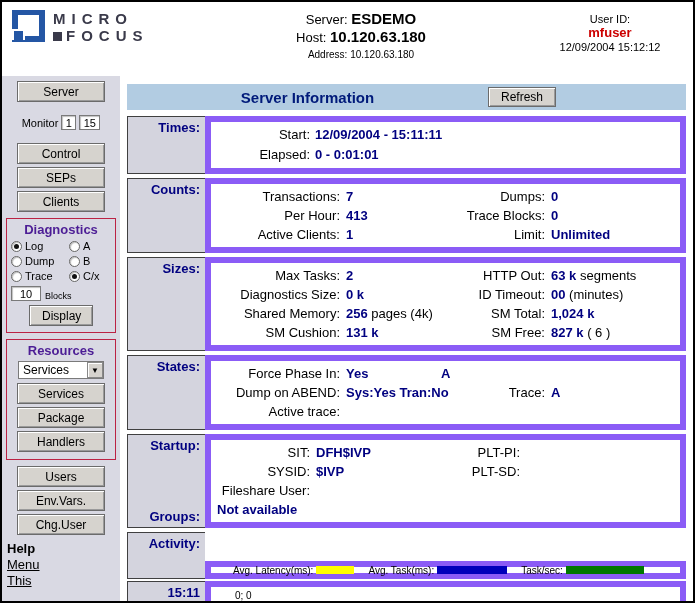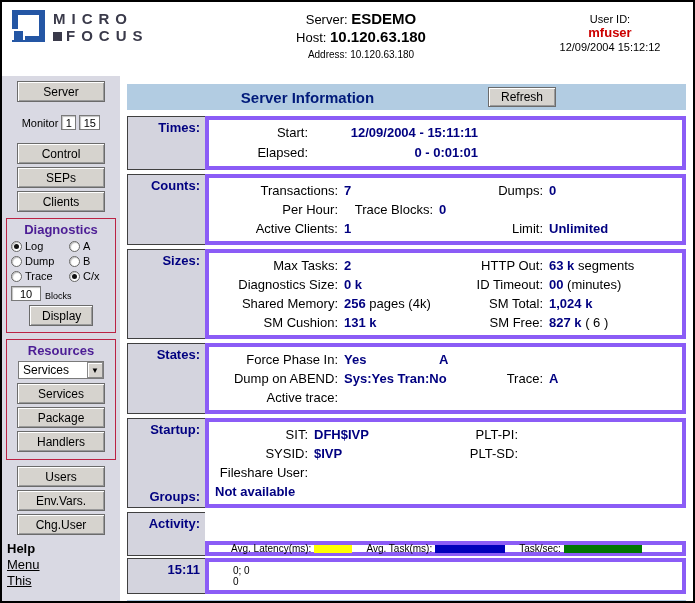--- a/index.html
+++ b/index.html
@@ -50,25 +50,25 @@
   
   .main { flex:1; padding:8px 7px 0 7px; overflow:hidden; }
   .bar { background:#b2cce2; height:26px; display:flex; align-items:center; margin-bottom:6px; }
   .bar-title { flex:1; text-align:center; font-weight:bold; font-size:15px; color:#001a7a; }
   .refresh-btn { width:68px; height:20px; margin-right:130px; }
 
   .section { display:flex; margin-bottom:4px; }
   .label-cell { flex:0 0 78px; background:#d4d4de; border:1px solid #404040; border-right:none;
                 text-align:right; padding:3px 5px 3px 2px; color:#000080; font-weight:bold; font-size:13px; }
   .label-col2 { display:flex; flex-direction:column; justify-content:space-between; }
-  .content-cell { flex:1; background:#fff; border:4px solid #8b5cf6; padding:3px 6px 3px 4px; }
+  .content-cell { flex:1; background:#fff; border:6px solid #8b5cf6; padding:3px 6px 3px 4px; }
 
   .trow { display:grid; grid-template-columns:100px 165px 1fr; line-height:20px; }
   .trow .lab { text-align:right; padding-right:5px; }
-  .trow .val { text-align:right; font-weight:bold; color:#000080; white-space:nowrap; }
+  .trow .val { text-align:left; font-weight:bold; color:#000080; white-space:nowrap; }
 
   .frow { display:grid; line-height:19px; }
   .g-counts { grid-template-columns:130px 95px 110px 1fr; }
   .g-startup { grid-template-columns:100px 150px 60px 1fr; }
   .frow .lab { text-align:right; padding-right:5px; white-space:nowrap; }
   .frow .val { font-weight:bold; color:#000080; white-space:nowrap; padding-left:1px; }
   .frow .sfx, .sfx { font-weight:normal; color:#000; }
   .groups-value { font-weight:bold; color:#000080; line-height:19px; padding-left:2px; }
 
   .activity-row { display:flex; align-items:center; font-size:10px; padding-left:22px; height:15px;margin-top:29px; }
@@ -216,20 +216,21 @@
         <div class="label-cell">Counts:</div>
         <div class="content-cell">
           <div class="frow g-counts">
             <span class="lab">Transactions:</span>
             <span class="val">7</span>
             <span class="lab">Dumps:</span>
             <span class="val">0</span>
           </div>
           <div class="frow g-counts">
             <span class="lab">Per Hour:</span>
+            <span class="val">413</span>
             <span class="lab">Trace Blocks:</span>
             <span class="val">0</span>
           </div>
           <div class="frow g-counts">
             <span class="lab">Active Clients:</span>
             <span class="val">1</span>
             <span class="lab">Limit:</span>
             <span class="val">Unlimited</span>
           </div>
         </div>

